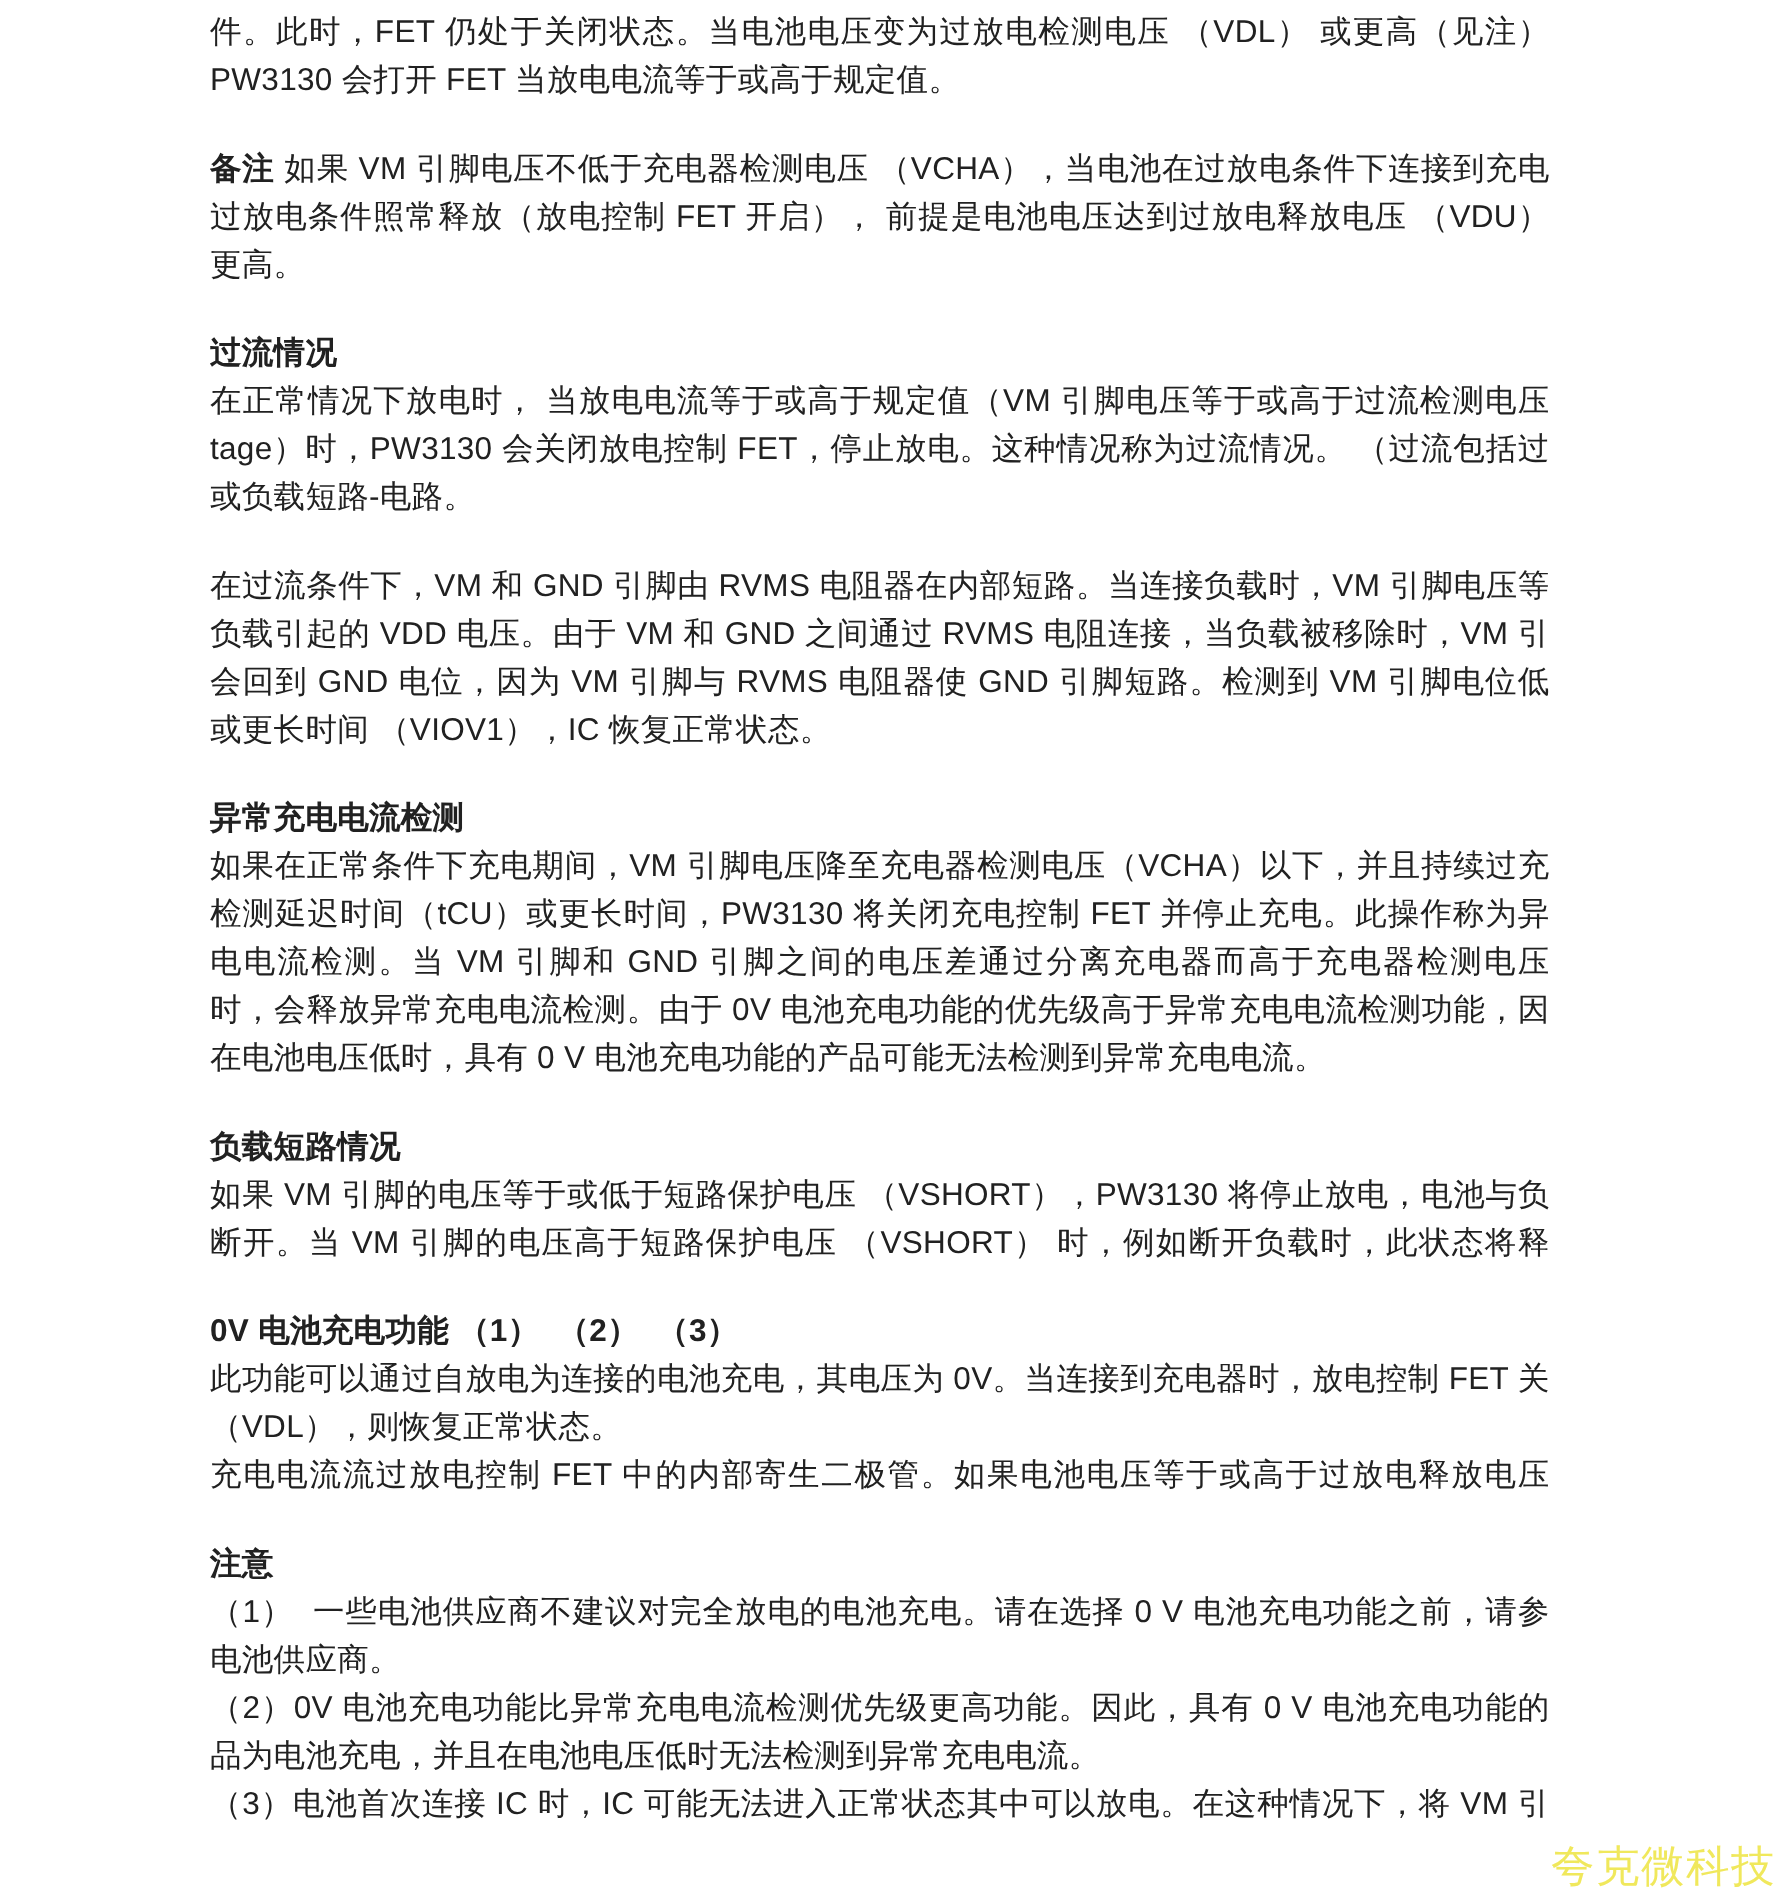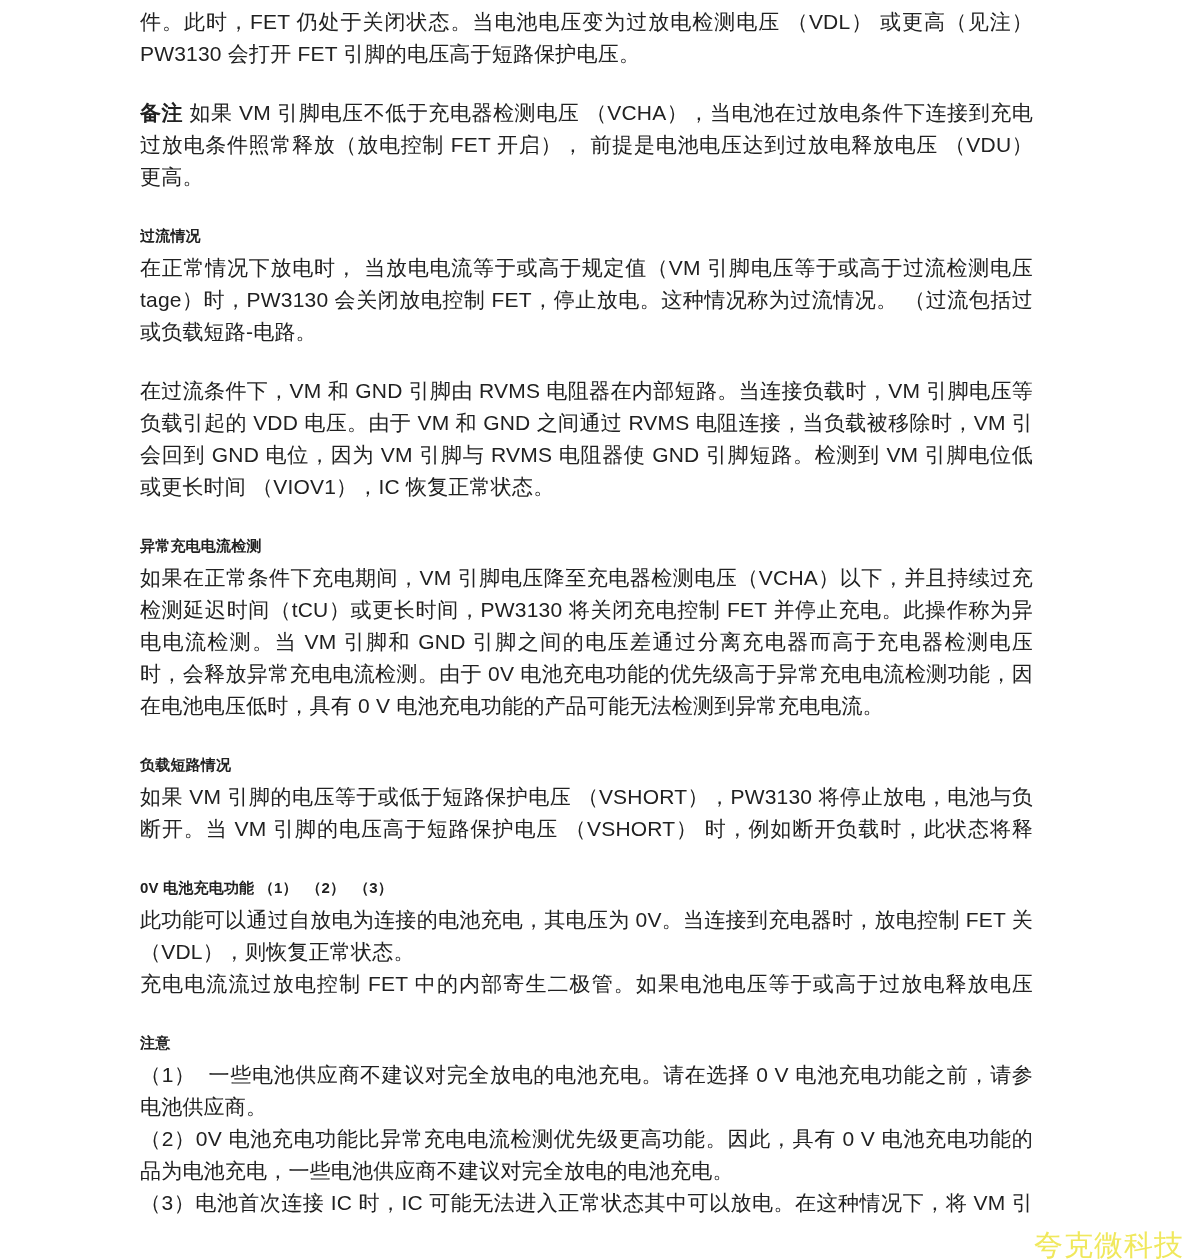--- a/index.html
+++ b/index.html
@@ -4,35 +4,35 @@
 <style>
   html,body{margin:0;padding:0;}
   body{
     width:1190px;height:1260px;background:#ffffff;position:relative;overflow:hidden;
     font-family:"Liberation Sans","DejaVu Sans",sans-serif;color:#212121;
   }
   .doc{position:absolute;left:140px;top:6px;width:893px;}
   .block{margin:0 0 27px 0;}
   .line{font-size:21px;line-height:32px;height:32px;white-space:nowrap;letter-spacing:0.2px;}
   .line.j{white-space:normal;text-align:justify;text-align-last:justify;overflow:hidden;}
-  .heading{font-weight:bold;font-size:15px;line-height:32px;height:32px;letter-spacing:0.2px;}
+  .heading{font-weight:bold;font-size:21px;line-height:32px;height:32px;letter-spacing:0.2px;}
   .lbl{font-weight:bold;}
   .watermark{
     position:absolute;right:6px;bottom:0px;font-size:29px;line-height:30px;
     letter-spacing:1px;font-weight:400;
   }
 </style>
 </head>
 <body style="color: rgb(33, 33, 33); background: rgb(255, 255, 255);">
 
 <div class="doc">
 
   <div class="block">
     <div class="line j">件。此时，FET 仍处于关闭状态。当电池电压变为过放电检测电压 （VDL） 或更高（见注）时，</div>
-    <div class="line">PW3130 会打开 FET 引脚的电压高于短路保护电压。</div>
+    <div class="line">PW3130 会打开 FET 当放电电流等于或高于规定值。</div>
   </div>
 
   <div class="block">
     <div class="line j"><span class="lbl">备注</span><span> 如果 VM 引脚电压不低于充电器检测电压 （VCHA），当电池在过放电条件下连接到充电器，</span></div>
     <div class="line j">过放电条件照常释放（放电控制 FET 开启）， 前提是电池电压达到过放电释放电压 （VDU） 或</div>
     <div class="line">更高。</div>
   </div>
 
   <div class="block">
     <div class="heading">过流情况</div>
@@ -68,19 +68,19 @@
     <div class="line j">此功能可以通过自放电为连接的电池充电，其电压为 0V。当连接到充电器时，放电控制 FET 关闭，</div>
     <div class="line">（VDL），则恢复正常状态。</div>
     <div class="line j">充电电流流过放电控制 FET 中的内部寄生二极管。如果电池电压等于或高于过放电释放电压</div>
   </div>
 
   <div class="block">
     <div class="heading">注意</div>
     <div class="line j">（1）&nbsp;&nbsp;一些电池供应商不建议对完全放电的电池充电。请在选择 0 V 电池充电功能之前，请参考</div>
     <div class="line">电池供应商。</div>
     <div class="line j">（2）0V 电池充电功能比异常充电电流检测优先级更高功能。因此，具有 0 V 电池充电功能的产</div>
-    <div class="line">品为电池充电，一些电池供应商不建议对完全放电的电池充电。</div>
+    <div class="line">品为电池充电，并且在电池电压低时无法检测到异常充电电流。</div>
     <div class="line j">（3）电池首次连接 IC 时，IC 可能无法进入正常状态其中可以放电。在这种情况下，将 VM 引脚</div>
   </div>
 
 </div>
 
 <div class="watermark" style="color: rgb(240, 232, 92);">夸克微科技</div>
 
 </body></html>

